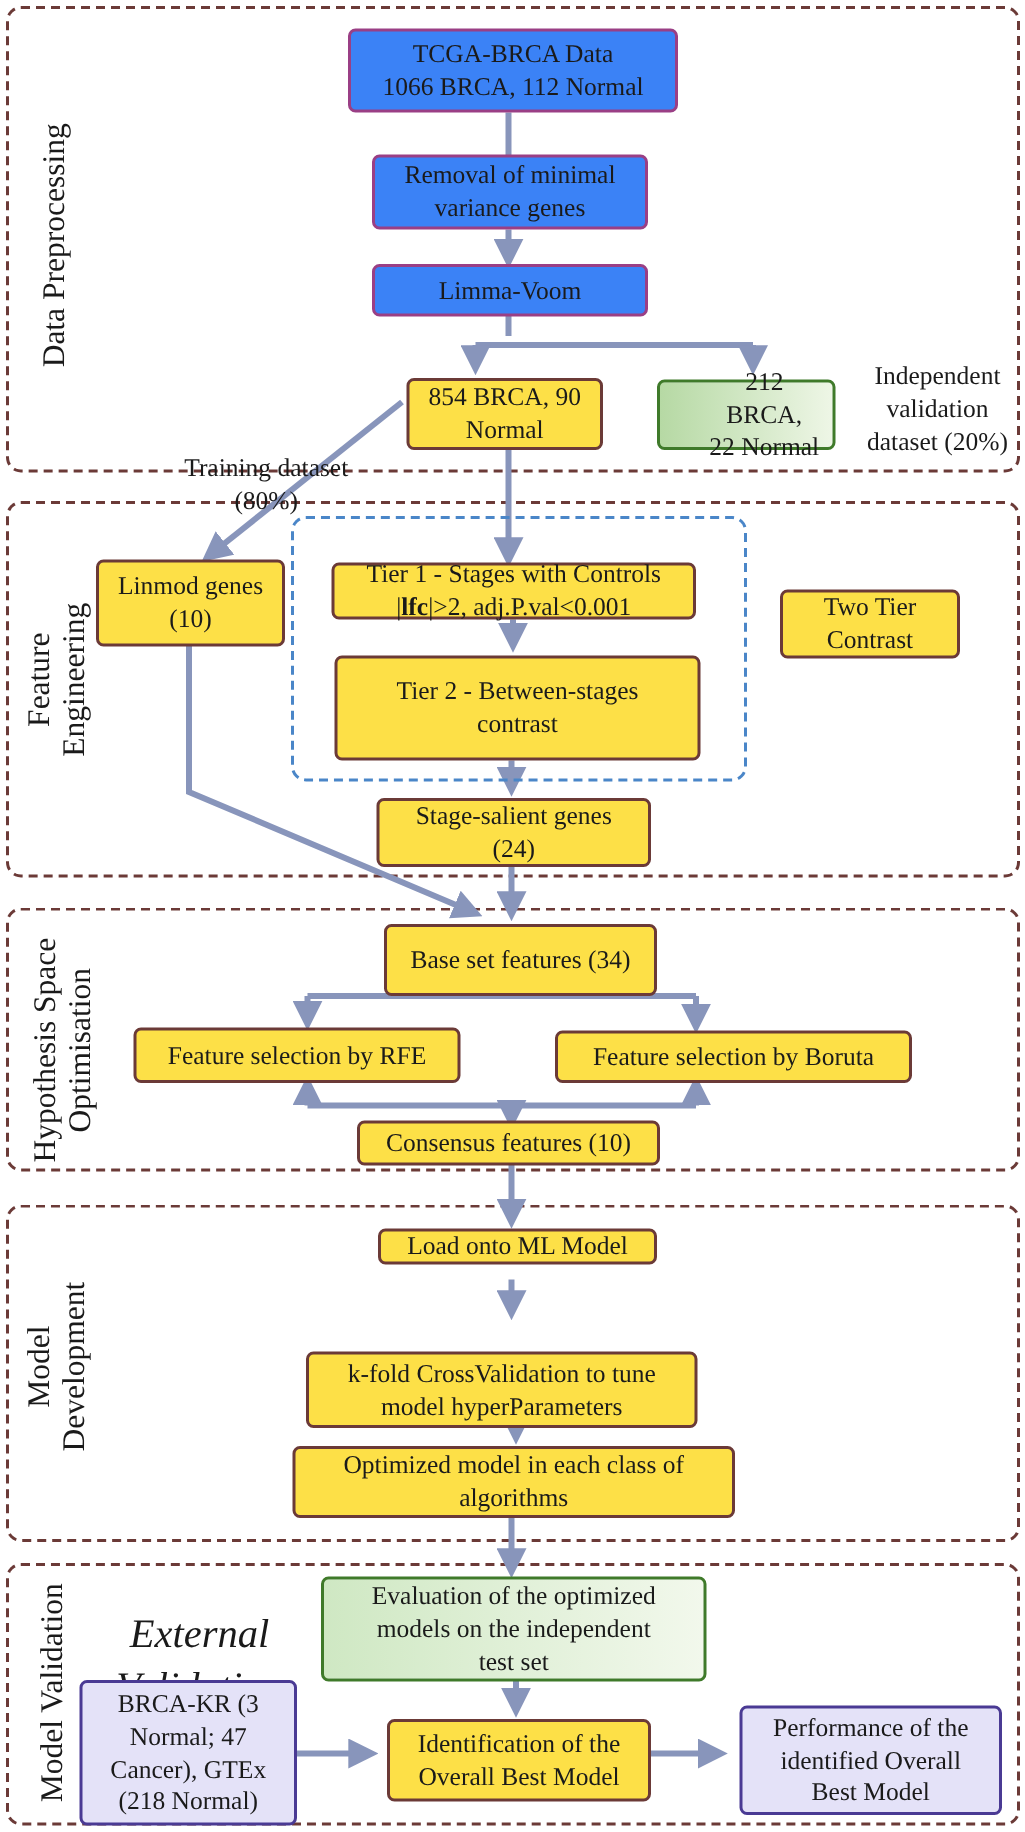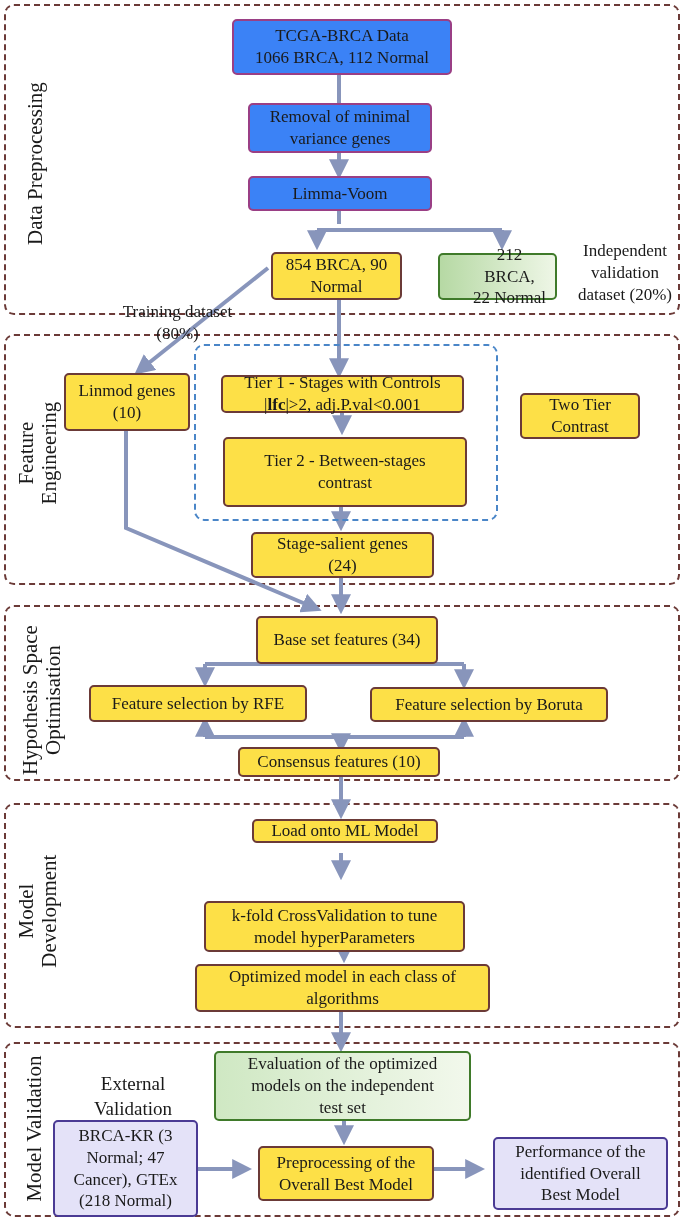--- a/index.html
+++ b/index.html
@@ -11,21 +11,21 @@
   .box { position:absolute; box-sizing:border-box; border-radius:5px; display:flex; align-items:center;
          justify-content:center; text-align:center; font-size:17px; line-height:1.28; padding:2px 6px; }
   .pink { background:#3b82f6; border:2px solid #9a3f85; }
   .brown { background:#fde047; border:2px solid #6b3a37; }
   .green { background:linear-gradient(to right, #b6d9a4, #eef6e6); border:2px solid #3f7a2a; }
   .green-light { background:linear-gradient(to right, #cfe8c3, #f2f8ec); border:2px solid #3f7a2a; }
   .lav { background:#e4e2f8; border:2px solid #4a3a94; }
   .note { position:absolute; text-align:center; font-size:17px; line-height:1.28; }
   .tier-group { position:absolute; border:2px dashed #4a86c8; border-radius:10px; box-sizing:border-box; }
   svg.links { position:absolute; left:0; top:0; pointer-events:none; }
-  .ext-title { position:absolute; font-size:19px; text-align:center; line-height:1.3; }
+  .ext-title { position:absolute; font-size:27px; text-align:center; line-height:1.3;font-style:italic; }
 </style>
 </head>
 <body>
 
 <div class="section" style="left:4px; top:4px; width:676px; height:311px;"></div>
 <div class="section" style="left:4px; top:334px; width:676px; height:251px;"></div>
 <div class="section" style="left:4px; top:605px; width:676px; height:176px;"></div>
 <div class="section" style="left:4px; top:803px; width:676px; height:225px;"></div>
 <div class="section" style="left:4px; top:1042px; width:676px; height:175px;"></div>
 
@@ -223,21 +223,21 @@
   <div>
     <div>BRCA-KR (3</div>
     <div>Normal; 47</div>
     <div>Cancer), GTEx</div>
     <div>(218 Normal)</div>
   </div>
 </div>
 
 <div class="box brown" style="left:258px; top:1146px; width:176px; height:55px;">
   <div>
-    <div>Preprocessing of the</div>
+    <div>Identification of the</div>
     <div>Overall Best Model</div>
   </div>
 </div>
 
 <div class="box lav" style="left:493px; top:1137px; width:175px; height:73px;">
   <div>
     <div>Performance of the</div>
     <div>identified Overall</div>
     <div>Best Model</div>
   </div>

